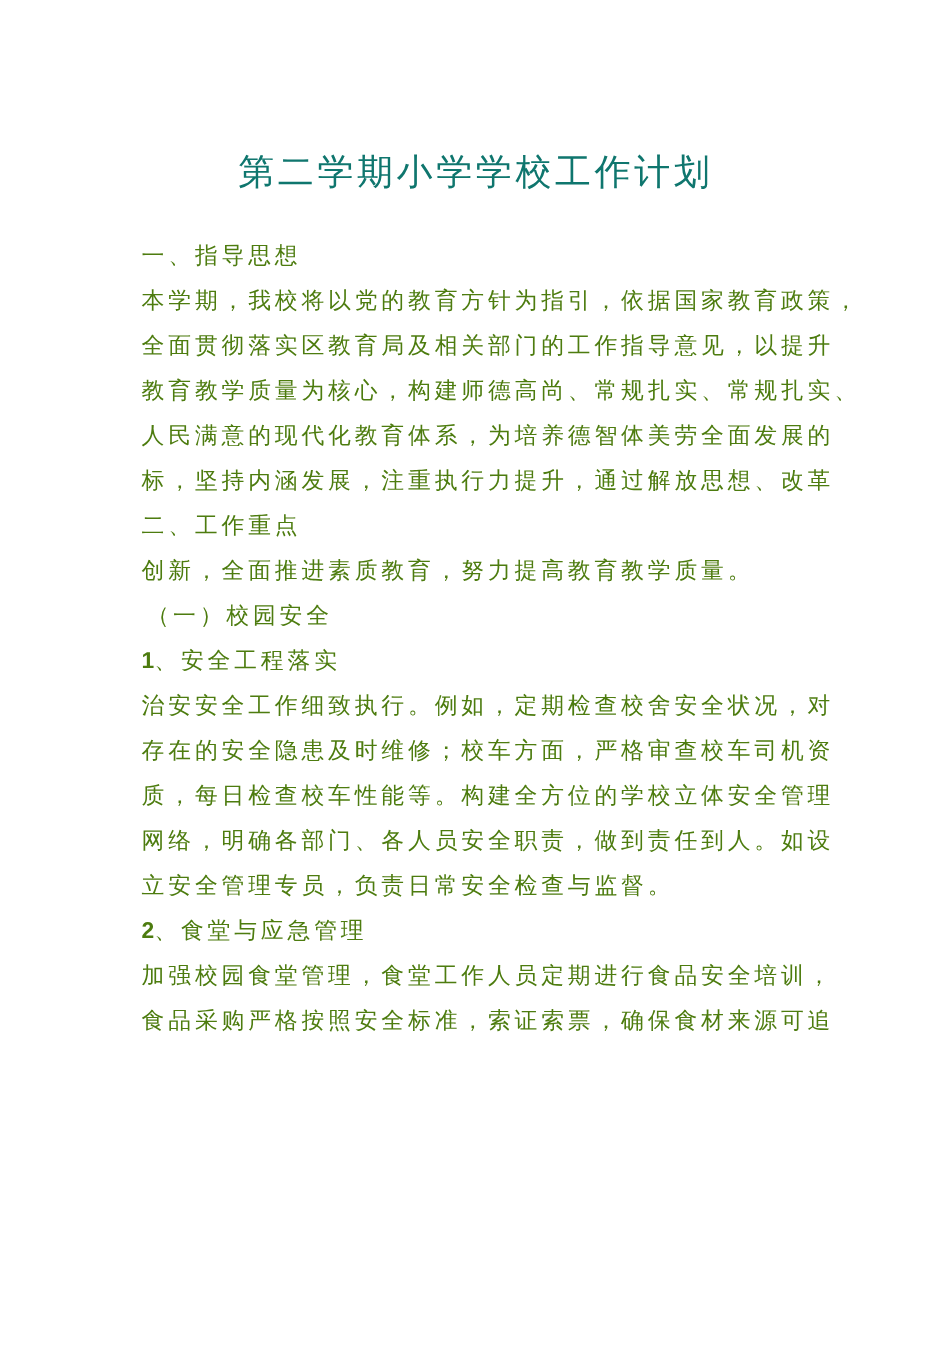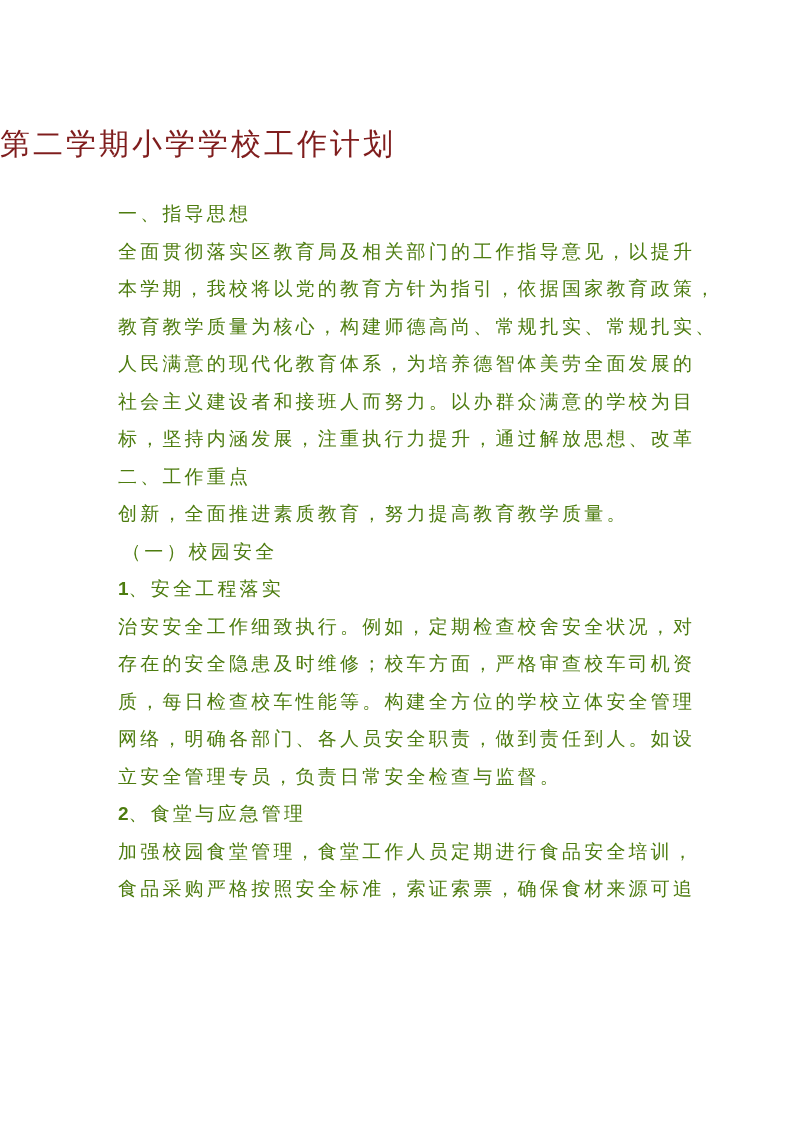--- a/index.html
+++ b/index.html
@@ -18,24 +18,25 @@
   .page {
     position: absolute;
     left: 0; top: 0;
     width: 793px; height: 1122px;
     background: #fff;
   }
   .title {
     position: absolute;
     left: 0; right: 0;
     top: 124px;
+    text-align: center;
     font-size: 30px;
     letter-spacing: 3px;
     font-family: "DejaVu Serif", serif;
-    color: #7f1d1d;
+    color: #0f766e;
     line-height: 40px;
   }
   .content {
     position: absolute;
     left: 118px;
     top: 195px;
     width: 560px;
   }
   .line {
     height: 37.5px;
@@ -56,25 +57,24 @@
   }
 </style>
 </head>
 <body>
 
 <div class="page">
   <div class="title">第二学期小学学校工作计划</div>
 
   <div class="content">
     <div class="line">一、指导思想</div>
+    <div class="line">本学期，我校将以党的教育方针为指引，依据国家教育政策，</div>
     <div class="line">全面贯彻落实区教育局及相关部门的工作指导意见，以提升</div>
-    <div class="line">本学期，我校将以党的教育方针为指引，依据国家教育政策，</div>
     <div class="line">教育教学质量为核心，构建师德高尚、常规扎实、常规扎实、</div>
     <div class="line">人民满意的现代化教育体系，为培养德智体美劳全面发展的</div>
-    <div class="line">社会主义建设者和接班人而努力。以办群众满意的学校为目</div>
     <div class="line">标，坚持内涵发展，注重执行力提升，通过解放思想、改革</div>
     <div class="line">二、工作重点</div>
     <div class="line">创新，全面推进素质教育，努力提高教育教学质量。</div>
     <div class="line heading-sub">（一）校园安全</div>
     <div class="line"><span class="num">1</span><span>、安全工程落实</span></div>
     <div class="line">治安安全工作细致执行。例如，定期检查校舍安全状况，对</div>
     <div class="line">存在的安全隐患及时维修；校车方面，严格审查校车司机资</div>
     <div class="line">质，每日检查校车性能等。构建全方位的学校立体安全管理</div>
     <div class="line">网络，明确各部门、各人员安全职责，做到责任到人。如设</div>
     <div class="line">立安全管理专员，负责日常安全检查与监督。</div>

